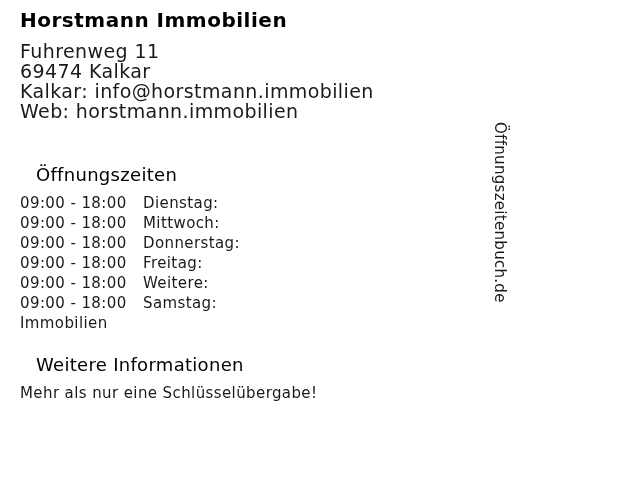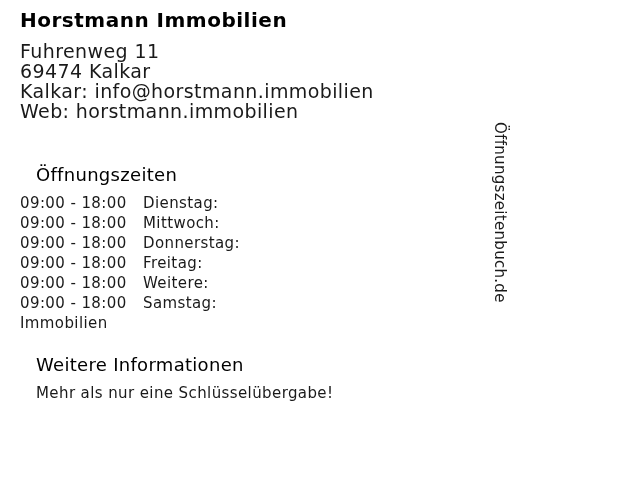--- a/index.html
+++ b/index.html
@@ -33,21 +33,21 @@
   .info-heading  { top: 354px; }
 
   .hours-table {
     position: absolute; left: 20px; top: 193px;
     display: grid;
     grid-template-columns: 123px auto;
     font-size: 15px; line-height: 20px; letter-spacing: 0.4px;
   }
 
   .info-text {
-    position: absolute; left: 36px; top: 384px;
+    position: absolute; left: 20px; top: 384px;
     font-size: 15px; letter-spacing: 0.4px; text-align: center;
   }
 
   .watermark {
     position: absolute; top: 122px; right: 3px;
     writing-mode: vertical-rl;
     font-size: 15px; letter-spacing: 0.3px;
     color: #1a1a1a; text-decoration: none;
     cursor: pointer;
   }

